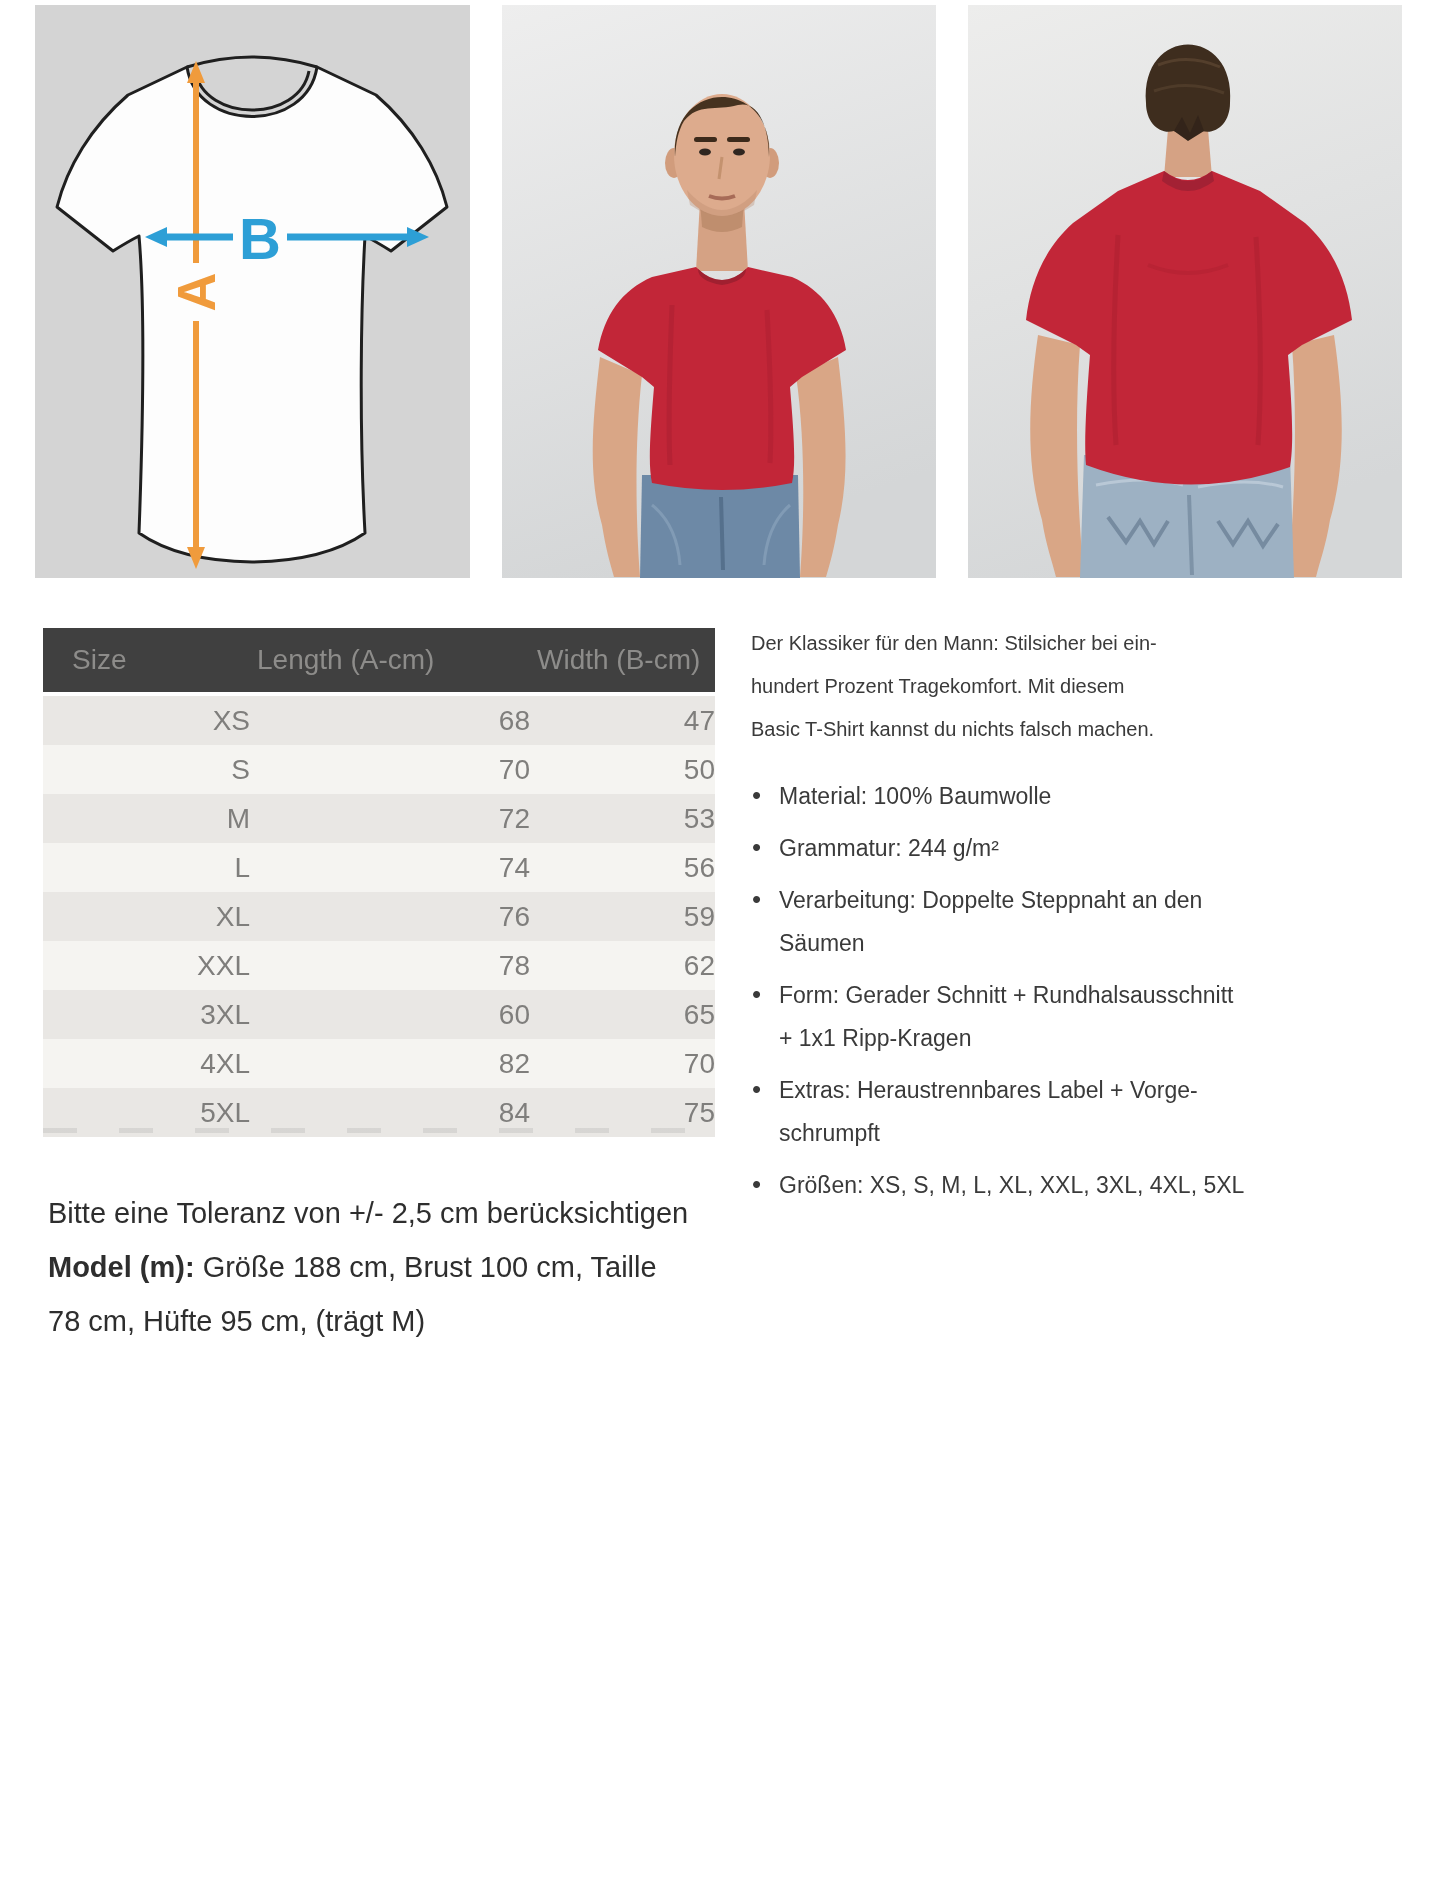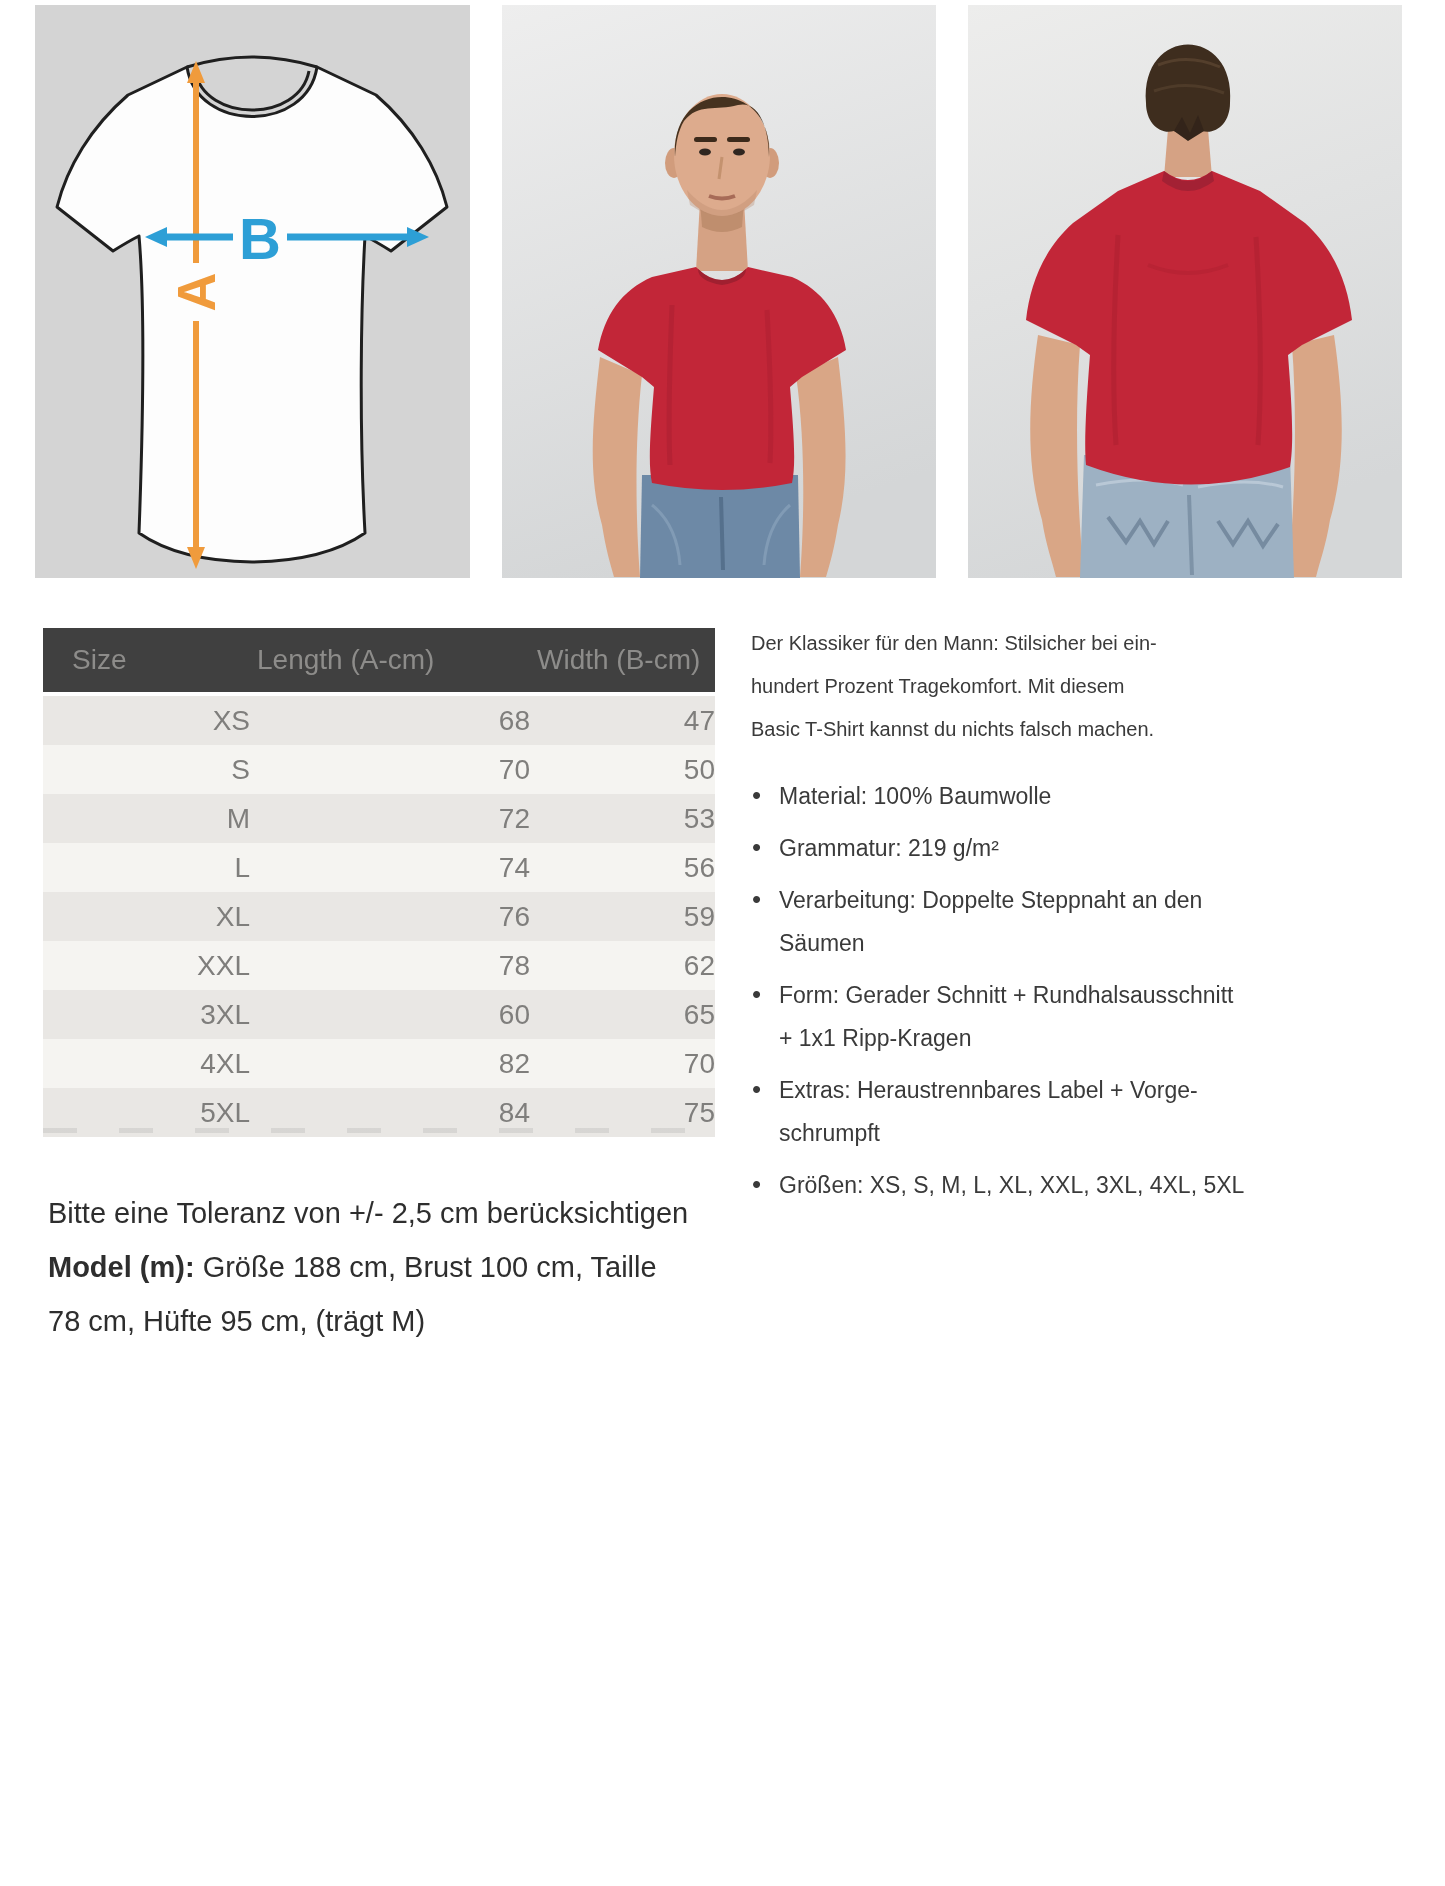--- a/index.html
+++ b/index.html
@@ -240,21 +240,21 @@
   </tbody>
 </table>
 <div id="table-clipped-row"></div>
 
 <div id="description">
   <p class="intro">Der Klassiker für den Mann: Stilsicher bei ein-
 hundert Prozent Tragekomfort. Mit diesem
 Basic T-Shirt kannst du nichts falsch machen.</p>
   <ul>
     <li>Material: 100% Baumwolle</li>
-    <li>Grammatur: 219 g/m²</li>
+    <li>Grammatur: 244 g/m²</li>
     <li>Verarbeitung: Doppelte Steppnaht an den
 Säumen</li>
     <li>Form: Gerader Schnitt + Rundhalsausschnitt
 + 1x1 Ripp-Kragen</li>
     <li>Extras: Heraustrennbares Label + Vorge-
 schrumpft</li>
     <li>Größen: XS, S, M, L, XL, XXL, 3XL, 4XL, 5XL</li>
   </ul>
 </div>
 

